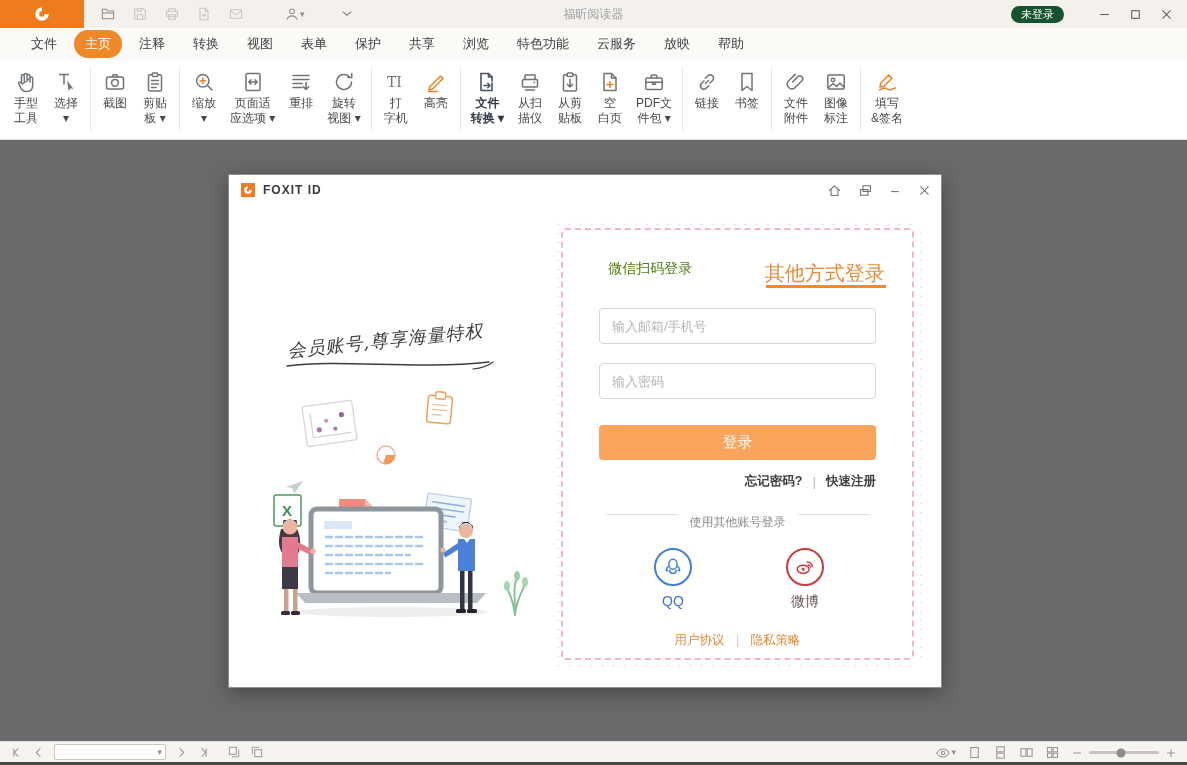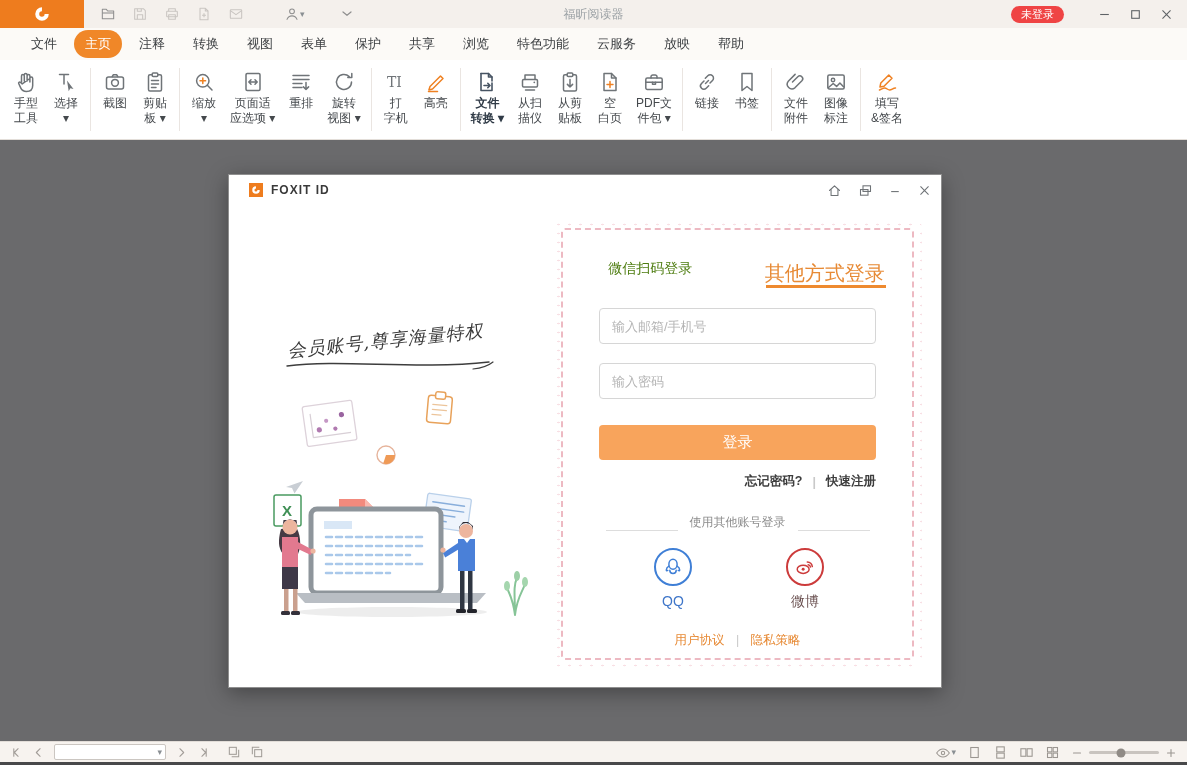--- a/index.html
+++ b/index.html
@@ -8,21 +8,21 @@
   .app { position:relative; width:1187px; height:765px; background:#fff; overflow:hidden; }
 
   
   .titlebar { position:absolute; left:0; top:0; width:100%; height:28px; background:#f4f0ec; display:flex; align-items:center; }
   .logo { width:84px; height:28px; background:#ee7c1e; display:flex; align-items:center; justify-content:center; flex:0 0 auto; }
   .qa { display:flex; align-items:center; gap:16px; margin-left:16px; }
   .qa .ticon { display:flex; align-items:center; color:#8f8f8f; cursor:default; }
   .qa .dim { color:#c9c5c1; }
   .app-title { position:absolute; left:50%; transform:translateX(-50%); font-size:12px; color:#9aa0a4; }
   .tb-right { position:absolute; right:0; top:0; height:28px; display:flex; align-items:center; gap:18px; padding-right:14px; }
-  .badge { background:#ef4444; color:#fff; font-size:11px; padding:3px 10px; border-radius:10px; line-height:1; }
+  .badge { background:#14532d; color:#fff; font-size:11px; padding:3px 10px; border-radius:10px; line-height:1; }
   .winbtn { color:#5e6266; display:flex; align-items:center; }
 
   
   .menubar { position:absolute; left:0; top:28px; width:100%; height:32px; background:#fcfaf7; display:flex; align-items:center; }
   .tabs { display:flex; align-items:center; gap:6px; padding-left:20px; }
   .mtab { font-size:13px; color:#3c3f42; padding:5px 11px; border-radius:14px; white-space:nowrap; cursor:default; }
   .mtab.active { background:#f08728; color:#fff; }
   .menu-right { position:absolute; right:8px; top:28px; height:32px; display:flex; align-items:center; gap:10px; }
   .findopt { display:flex; align-items:center; color:#6f7478; gap:1px; }
   .caret { font-size:9px; color:#8a8f93; line-height:1; }
@@ -39,21 +39,21 @@
   .ric.dk { color:#475463; }
   .rl { font-size:12px; line-height:14px; color:#45494d; margin-top:1px; white-space:nowrap; text-align:center; }
   .ritem.bold .rl { font-weight:bold; color:#2f3a46; }
   .rdiv { width:1px; background:#eae5e1; margin:8px 4px; }
 
   
   .canvas { position:absolute; left:0; top:140px; width:100%; height:601px; background:#6a6a6c; }
 
   
   .dialog { position:absolute; left:228px; top:34px; width:714px; height:514px; background:#fff; border:1px solid #8f8f8f; box-shadow:0 5px 20px rgba(0,0,0,.35); }
-  .dlg-titlebar { position:relative; height:30px; display:flex; align-items:center; padding:0 20px; }
+  .dlg-titlebar { position:relative; height:30px; display:flex; align-items:center; padding:0 12px; }
   .dlg-logo { width:14px; height:14px; background:#ee7c1e; display:flex; align-items:center; justify-content:center; margin-right:8px; }
   .dlg-title { font-size:12px; font-weight:bold; color:#3a3a3a; letter-spacing:1px; }
   .dlg-btns { position:absolute; right:10px; top:0; height:30px; display:flex; align-items:center; gap:16px; color:#6e7276; }
   .dlg-body { position:relative; height:483px; }
 
   
   .slogan { position:absolute; left:58px; top:122px; width:230px; font-size:18px; letter-spacing:1px; color:#3b3b3b; font-style:italic; font-family:"DejaVu Serif", serif; transform:rotate(-6deg); }
   .slogan-line { position:absolute; left:52px; top:152px; }
   .illus { position:absolute; left:15px; top:178px; }
 
@@ -63,21 +63,21 @@
   .lp-tab-wechat { position:absolute; left:0; top:30px; width:50%; text-align:center; font-size:14px; color:#4d7c0f; }
   .lp-tab-other { position:absolute; left:50%; top:30px; width:50%; text-align:center; font-size:20px; color:#e78a35; }
   .lp-underline { position:absolute; left:203px; top:55px; width:120px; height:3px; background:#ee8a2f; }
   .lp-input { position:absolute; left:36px; width:277px; height:36px; border:1px solid #d6d6d6; border-radius:4px; padding:0 12px; font-size:13px; color:#333; outline:none; }
   .lp-input::placeholder { color:#b5b5b5; }
   .lp-email { top:78px; }
   .lp-pass { top:133px; }
   .lp-login { position:absolute; left:36px; top:195px; width:277px; height:35px; background:#f8a45c; border:none; border-radius:4px; color:#fff; font-size:15px; cursor:pointer; }
   .lp-links { position:absolute; right:36px; top:243px; font-size:12.5px; color:#3d3d3d; display:flex; gap:10px; align-items:center;font-weight:bold; }
   .lp-links .sep { color:#c9c9c9; }
-  .lp-divider { position:absolute; left:0; top:284px; width:100%; display:flex; align-items:flex-end; justify-content:center; gap:12px; }
+  .lp-divider { position:absolute; left:0; top:284px; width:100%; display:flex; align-items:flex-start; justify-content:center; gap:12px; }
   .lp-divider .dline { width:72px; height:1px; background:#ddd; }
   .lp-divider .dtext { font-size:12px; color:#8c8c8c; }
   .lp-social-qq { position:absolute; left:90px; top:318px; width:40px; text-align:center; }
   .lp-social-weibo { position:absolute; left:222px; top:318px; width:40px; text-align:center; }
   .soc-circle { width:38px; height:38px; border-radius:50%; display:flex; align-items:center; justify-content:center; margin:0 auto; }
   .qq-c { border:2px solid #3f7fd6; color:#3f7fd6; }
   .wb-c { border:2px solid #cc3b3b; color:#cc3b3b; }
   .soc-label { font-size:14px; margin-top:7px; }
   .qq-l { color:#3f76c9; }
   .wb-l { color:#6a5050; }

